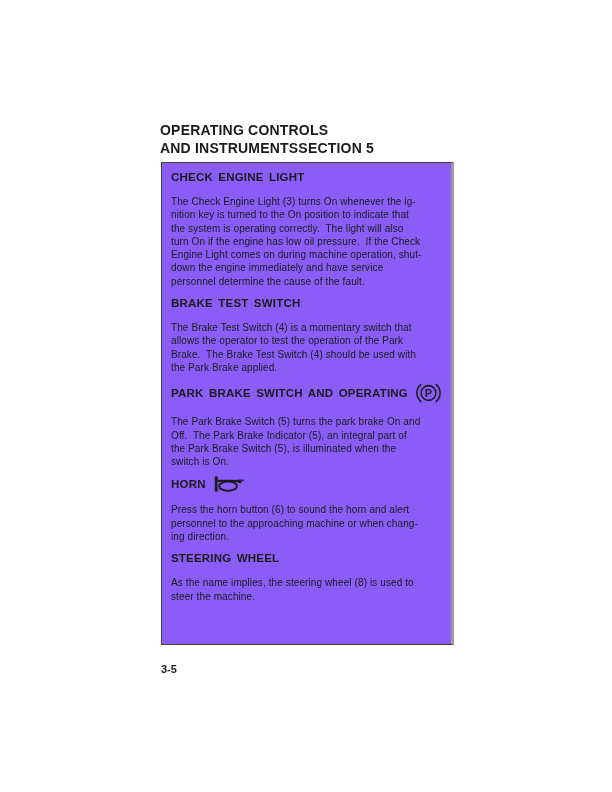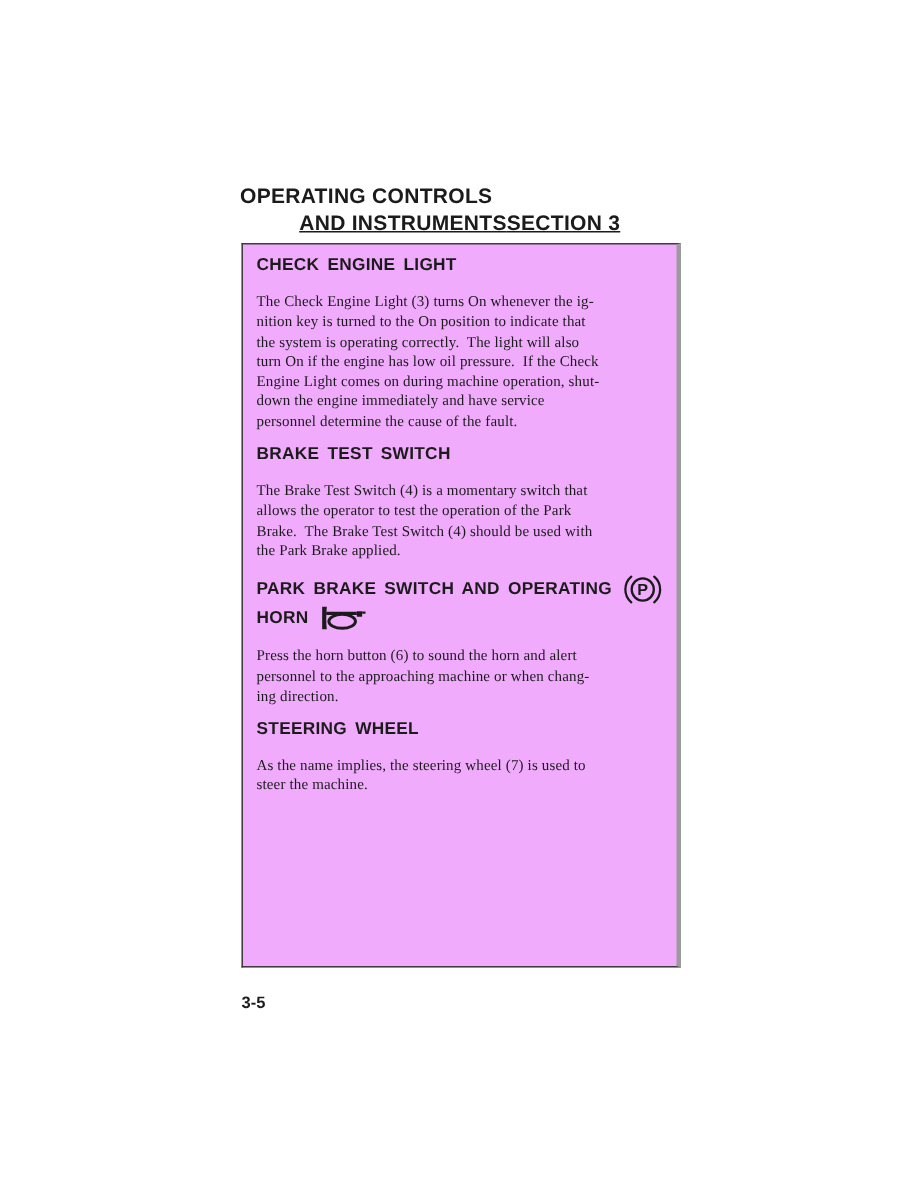--- a/index.html
+++ b/index.html
@@ -22,56 +22,54 @@
     width: 293px;
   }
   .doc-title-line {
     font-size: 14px;
     font-weight: bold;
     line-height: 18px;
     letter-spacing: 0.2px;
   }
   .doc-header-row2 {
     display: flex;
-    justify-content: center;
+    justify-content: flex-start;
     align-items: baseline;
-    text-decoration: underline;
   }
 
   
   .content-box {
     position: absolute;
     left: 161px;
     top: 162px;
     width: 293px;
     height: 483px;
     border: 1px solid #3e3e3e;
     border-right: 3px solid #9b9b9b;
-    background: #f0abfc;
+    background: #8b5cf6;
     padding: 7px 8px 0 9px;
   }
 
   .sec-heading {
     font-size: 11.5px;
     font-weight: bold;
     line-height: 14px;
     word-spacing: 2px;
     letter-spacing: 0.2px;
     white-space: nowrap;
     display: flex;
     align-items: center;
     gap: 7px;
   }
   .para {
     font-size: 10px;
     line-height: 13.3px;
     margin: 11px 0 8px 0;
     white-space: pre-wrap;
     letter-spacing: 0.1px;
-    font-family: Liberation Serif, serif;
   }
 
   .icon-wrap { display: inline-flex; align-items: center; }
 
   
   .page-number {
     position: absolute;
     left: 161px;
     top: 663px;
     width: 293px;
@@ -82,21 +80,21 @@
 </style>
 </head>
 <body>
 
 <div class="page">
 
   <div class="doc-header">
     <div class="doc-title-line">OPERATING CONTROLS</div>
     <div class="doc-header-row2">
       <span class="doc-title-line">AND INSTRUMENTS</span>
-      <span class="doc-title-line">SECTION 3</span>
+      <span class="doc-title-line">SECTION 5</span>
     </div>
   </div>
 
   <div class="content-box">
 
     <div class="sec-heading">
       <span>CHECK ENGINE LIGHT</span>
     </div>
     <div class="para">The Check Engine Light (3) turns On whenever the ig-
 nition key is turned to the On position to indicate that
@@ -118,40 +116,44 @@
       <span>PARK BRAKE SWITCH AND OPERATING</span>
       <span class="icon-wrap">
         <svg width="27" height="22" viewBox="0 0 30 24" aria-hidden="true">
           <path d="M6.5 2.5 A 12.5 12.5 0 0 0 6.5 21.5" fill="none" stroke="#1b1b1b" stroke-width="1.7" stroke-linecap="round"></path>
           <path d="M23.5 2.5 A 12.5 12.5 0 0 1 23.5 21.5" fill="none" stroke="#1b1b1b" stroke-width="1.7" stroke-linecap="round"></path>
           <circle cx="15" cy="12" r="8.2" fill="none" stroke="#1b1b1b" stroke-width="1.7"></circle>
           <text x="15" y="16.3" text-anchor="middle" font-family="Liberation Sans, sans-serif" font-size="12" font-weight="bold" fill="#1b1b1b">P</text>
         </svg>
       </span>
     </div>
+    <div class="para">The Park Brake Switch (5) turns the park brake On and
+Off.  The Park Brake Indicator (5), an integral part of
+the Park Brake Switch (5), is illuminated when the
+switch is On.</div>
 
     <div class="sec-heading">
       <span>HORN</span>
       <span class="icon-wrap">
         <svg width="32" height="16" viewBox="0 0 36 18" aria-hidden="true">
           <path d="M2 0.5 L5.5 0.5 C5 5 5 13 5.5 17.5 L2 17.5 Z" fill="#1b1b1b"></path>
           <path d="M5 5.5 L28 5.5" fill="none" stroke="#1b1b1b" stroke-width="2.4"></path>
           <ellipse cx="17" cy="11.5" rx="10" ry="5.2" fill="none" stroke="#1b1b1b" stroke-width="2.2"></ellipse>
           <path d="M28 4 L32 4 L32 8 L28 8 Z" fill="#1b1b1b"></path>
           <path d="M32 5 L34.5 5" fill="none" stroke="#1b1b1b" stroke-width="1.6"></path>
         </svg>
       </span>
     </div>
     <div class="para">Press the horn button (6) to sound the horn and alert
 personnel to the approaching machine or when chang-
 ing direction.</div>
 
     <div class="sec-heading">
       <span>STEERING WHEEL</span>
     </div>
-    <div class="para">As the name implies, the steering wheel (7) is used to
+    <div class="para">As the name implies, the steering wheel (8) is used to
 steer the machine.</div>
 
   </div>
 
   <div class="page-number">3-5</div>
 
 </div>
 
 </body></html>

